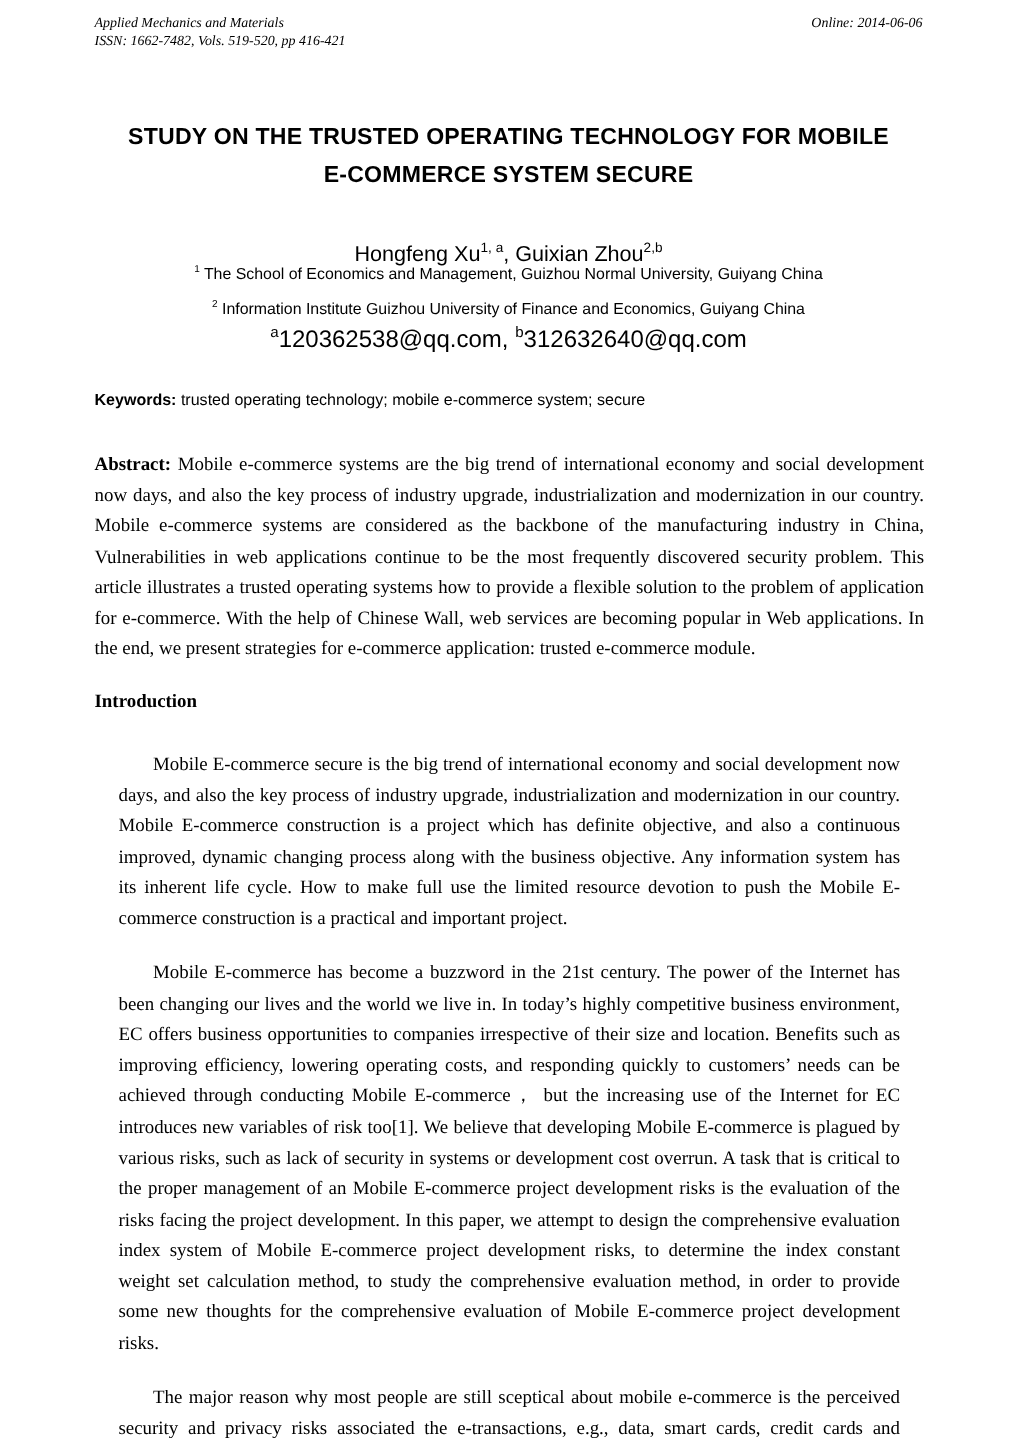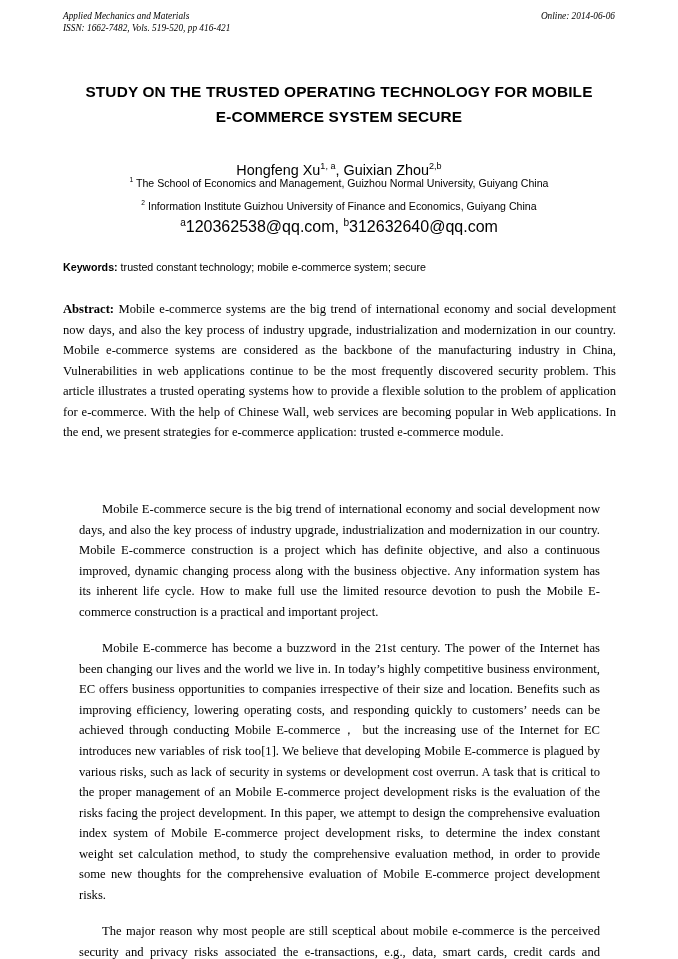--- a/index.html
+++ b/index.html
@@ -190,26 +190,27 @@
     </div>
     <div class="line"><sup>2</sup>
       <span>Information Institute Guizhou University of Finance and Economics, Guiyang China</span>
     </div>
   </div>
 
   <div class="emails"><sup>a</sup><span>120362538@qq.com,</span>
     <sup>b</sup><span>312632640@qq.com</span>
   </div>
 
-  <div class="keywords"><span class="lead">Keywords:</span><span> trusted constant technology; mobile e-commerce system; secure</span>
+  <div class="keywords"><span class="lead">Keywords:</span><span> trusted operating technology; mobile e-commerce system; secure</span>
   </div>
 
   <div class="abstract"><span class="lead">Abstract:</span><span> Mobile e-commerce systems are the big trend of international economy and social development now days, and also the key process of industry upgrade, industrialization and modernization in our country. Mobile e-commerce systems are considered as the backbone of the manufacturing industry in China, Vulnerabilities in web applications continue to be the most frequently discovered security problem. This article illustrates a trusted operating systems how to provide a flexible solution to the problem of application for e-commerce. With the help of Chinese Wall, web services are becoming popular in Web applications. In the end, we present strategies for e-commerce application: trusted e-commerce module.</span>
   </div>
 
+  <div class="sec-head">Introduction</div>
 
   <div class="body-block">
     <p>Mobile E-commerce secure is the big trend of international economy and social development now days, and also the key process of industry upgrade, industrialization and modernization in our country. Mobile E-commerce construction is a project which has definite objective, and also a continuous improved, dynamic changing process along with the business objective. Any information system has its inherent life cycle. How to make full use the limited resource devotion to push the Mobile E-commerce construction is a practical and important project.</p>
     <p>Mobile E-commerce has become a buzzword in the 21st century. The power of the Internet has been changing our lives and the world we live in. In today’s highly competitive business environment, EC offers business opportunities to companies irrespective of their size and location. Benefits such as improving efficiency, lowering operating costs, and responding quickly to customers’ needs can be achieved through conducting Mobile E-commerce， but the increasing use of the Internet for EC introduces new variables of risk too[1]. We believe that developing Mobile E-commerce is plagued by various risks, such as lack of security in systems or development cost overrun. A task that is critical to the proper management of an Mobile E-commerce project development risks is the evaluation of the risks facing the project development. In this paper, we attempt to design the comprehensive evaluation index system of Mobile E-commerce project development risks, to determine the index constant weight set calculation method, to study the comprehensive evaluation method, in order to provide some new thoughts for the comprehensive evaluation of Mobile E-commerce project development risks.</p>
     <p>The major reason why most people are still sceptical about mobile e-commerce is the perceived security and privacy risks associated the e-transactions, e.g., data, smart cards, credit cards and exchange of business information by means of online transaction. If secure, it should withstand all attacks, today, tomorrow, and a century from now.</p>
   </div>
 
 </div>
 
 </body></html>

